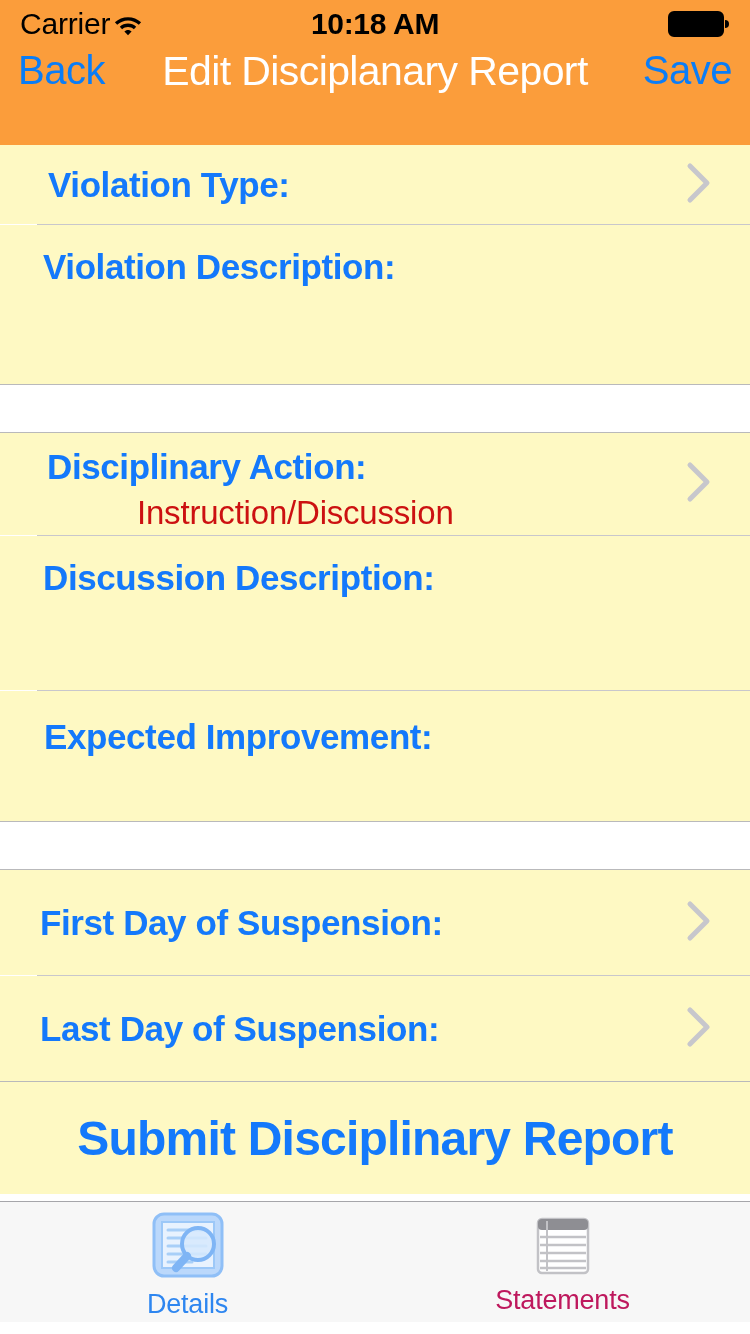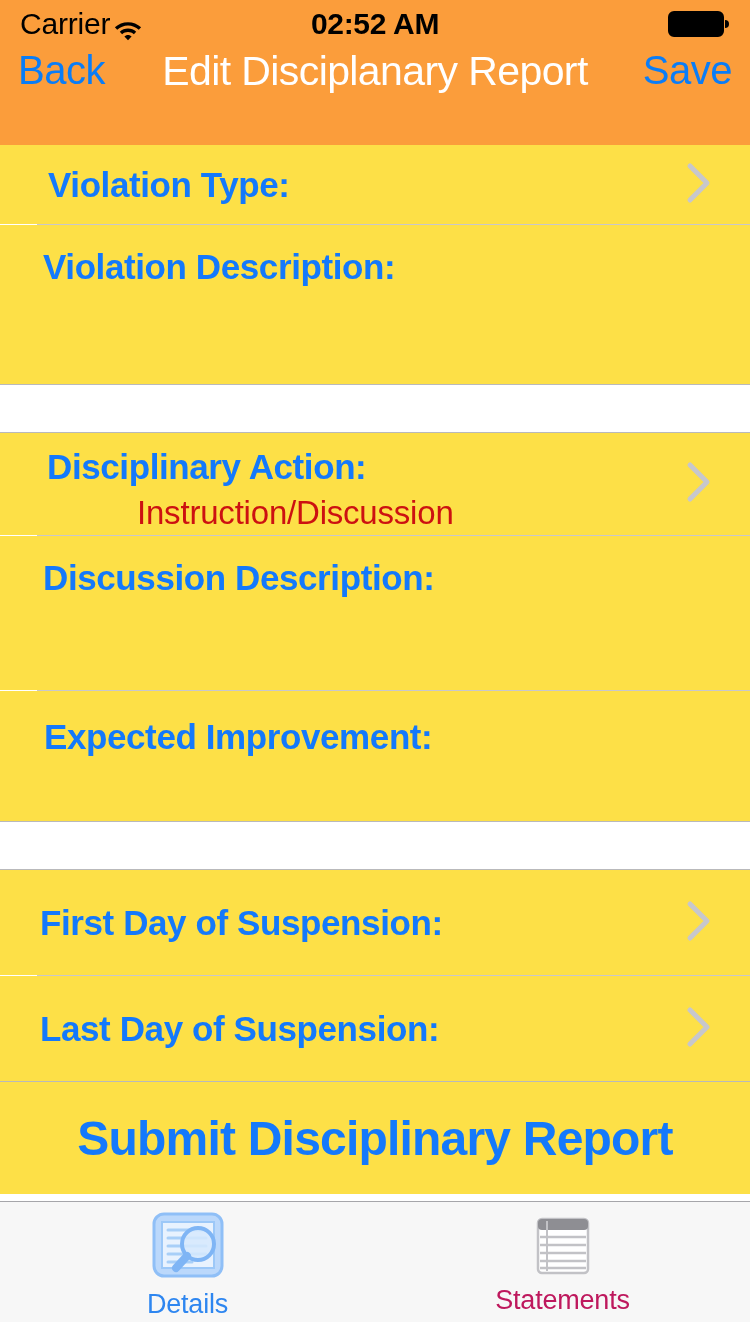--- a/index.html
+++ b/index.html
@@ -21,21 +21,21 @@
     height: 48px;
     background: #FB9D3B;
     display: flex;
     align-items: center;
     position: relative;
     box-sizing: border-box;
     padding: 0 20px;
   }
   #status-left {
     display: flex;
-    align-items: flex-end;
+    align-items: center;
     gap: 2px;
   }
   #carrier-label {
     font-size: 30px;
     color: #000;
     letter-spacing: -0.2px;
   }
   .wifi-icon { display: block; }
   #status-time {
     position: absolute;
@@ -120,21 +120,21 @@
     margin-left: 37px;
   }
   .section-gap {
     height: 47px;
     background: #ffffff;
   }
 
   .row {
     position: relative;
     box-sizing: border-box;
-    background: #fde047;
+    background: #fef9c3;
   }
   .row-label {
     font-size: 35px;
     font-weight: bold;
     color: #1479FB;
     letter-spacing: -0.4px;
     white-space: nowrap;
   }
   .row-value {
     font-size: 33px;
@@ -241,21 +241,21 @@
   <div id="status-left">
     <span id="carrier-label">Carrier</span>
     <span>
       <svg class="wifi-icon" width="32" height="24" viewBox="0 0 32 24" aria-hidden="true">
         <path d="M16 5.2c5.0 0 9.6 1.9 13.1 5.0l-2.3 2.6C23.8 10.1 20.0 8.5 16 8.5S8.2 10.1 5.2 12.8L2.9 10.2C6.4 7.1 11.0 5.2 16 5.2z" fill="#000"></path>
         <path d="M16 11.6c3.1 0 6.0 1.2 8.2 3.1l-2.3 2.6C20.3 15.9 18.2 15.0 16 15.0s-4.3 0.9-5.9 2.3l-2.3-2.6C10.0 12.8 12.9 11.6 16 11.6z" fill="#000"></path>
         <path d="M16 18.0c1.4 0 2.7 0.6 3.6 1.5L16 23.2l-3.6-3.7C13.3 18.6 14.6 18.0 16 18.0z" fill="#000"></path>
       </svg>
     </span>
   </div>
-  <div id="status-time">02:52 AM</div>
+  <div id="status-time">10:18 AM</div>
   <div id="status-right">
     <span>
       <svg class="battery-icon" width="62" height="28" viewBox="0 0 62 28" aria-hidden="true">
         <rect x="1" y="2" width="54" height="24" rx="5" ry="5" fill="#000" stroke="#000" stroke-width="2"></rect>
         <path d="M57 10 q4 0 4 4 q0 4 -4 4 z" fill="#000"></path>
       </svg>
     </span>
   </div>
 </div>
 

